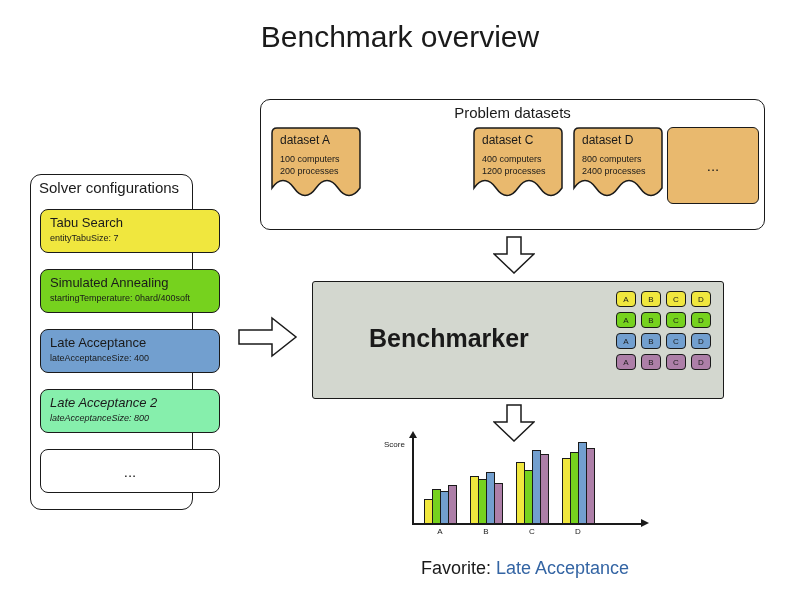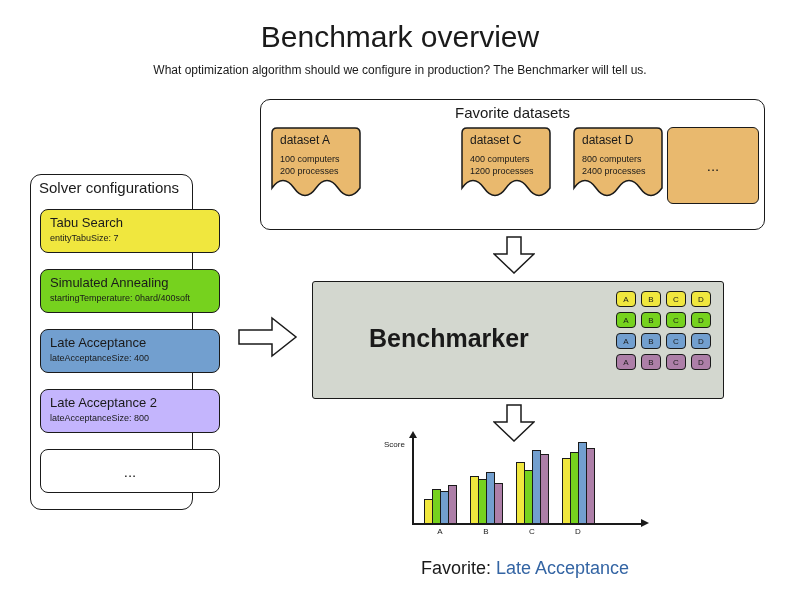--- a/index.html
+++ b/index.html
@@ -56,36 +56,35 @@
   .bar-cat { position:absolute; bottom:-13px; left:0; width:100%; text-align:center; font-size:8px; }
 
   .favorite { position:absolute; left:330px; top:558px; width:390px; text-align:center; font-size:18px; }
 </style>
 </head>
 <body>
 
 <div class="canvas">
 
   <div class="page-title">Benchmark overview</div>
-  <div class="subtitle">What optimization algorithm should we configure in production? The Benchmarker will tell us.</div>
 
   <div class="panel datasets-panel">
-    <div class="panel-title">Favorite datasets</div>
+    <div class="panel-title">Problem datasets</div>
 
     <div class="dataset-card" style="left:10px">
       <svg width="90" height="80" viewBox="0 0 90 80">
         <path class="doc-path" d="M6,1 L84,1 Q89,1 89,6 L89,61 C82,71 74,71 67,61 C60,51 52,51 45,61 C38,71 30,71 23,61 C16,51 8,51 1,61 L1,6 Q1,1 6,1 Z" stroke="#1a1a1a" stroke-width="1.5" fill="#e9b96e"></path>
       </svg>
       <div class="ds-title">dataset A</div>
       <div class="ds-line ds-line1">100 computers</div>
       <div class="ds-line ds-line2">200 processes</div>
     </div>
 
 
-    <div class="dataset-card" style="left:200px">
+    <div class="dataset-card" style="left:212px">
       <svg width="90" height="80" viewBox="0 0 90 80">
         <path class="doc-path" d="M6,1 L84,1 Q89,1 89,6 L89,61 C82,71 74,71 67,61 C60,51 52,51 45,61 C38,71 30,71 23,61 C16,51 8,51 1,61 L1,6 Q1,1 6,1 Z" stroke="#1a1a1a" stroke-width="1.5" fill="#e9b96e"></path>
       </svg>
       <div class="ds-title">dataset C</div>
       <div class="ds-line ds-line1">400 computers</div>
       <div class="ds-line ds-line2">1200 processes</div>
     </div>
 
     <div class="dataset-card" style="left:312px">
       <svg width="90" height="80" viewBox="0 0 90 80">
@@ -107,21 +106,21 @@
       <div class="sc-detail">entityTabuSize: 7</div>
     </div>
     <div class="solver-card" style="top: 94px; background: rgb(118, 210, 30);">
       <div class="sc-name">Simulated Annealing</div>
       <div class="sc-detail">startingTemperature: 0hard/400soft</div>
     </div>
     <div class="solver-card" style="top: 154px; background: rgb(114, 159, 207);">
       <div class="sc-name">Late Acceptance</div>
       <div class="sc-detail">lateAcceptanceSize: 400</div>
     </div>
-    <div class="solver-card" style="top: 214px; background: #c4b5fd;">
+    <div class="solver-card" style="top: 214px; background: #86efac; font-style: italic;">
       <div class="sc-name">Late Acceptance 2</div>
       <div class="sc-detail">lateAcceptanceSize: 800</div>
     </div>
     <div class="solver-card ellipsis" style="top: 274px; background: rgb(255, 255, 255);">
       <div class="sc-name">...</div>
 
     </div>
   </div>
 
   <svg class="block-arrow" style="left:238px; top:316px" width="60" height="42" viewBox="0 0 60 42">

